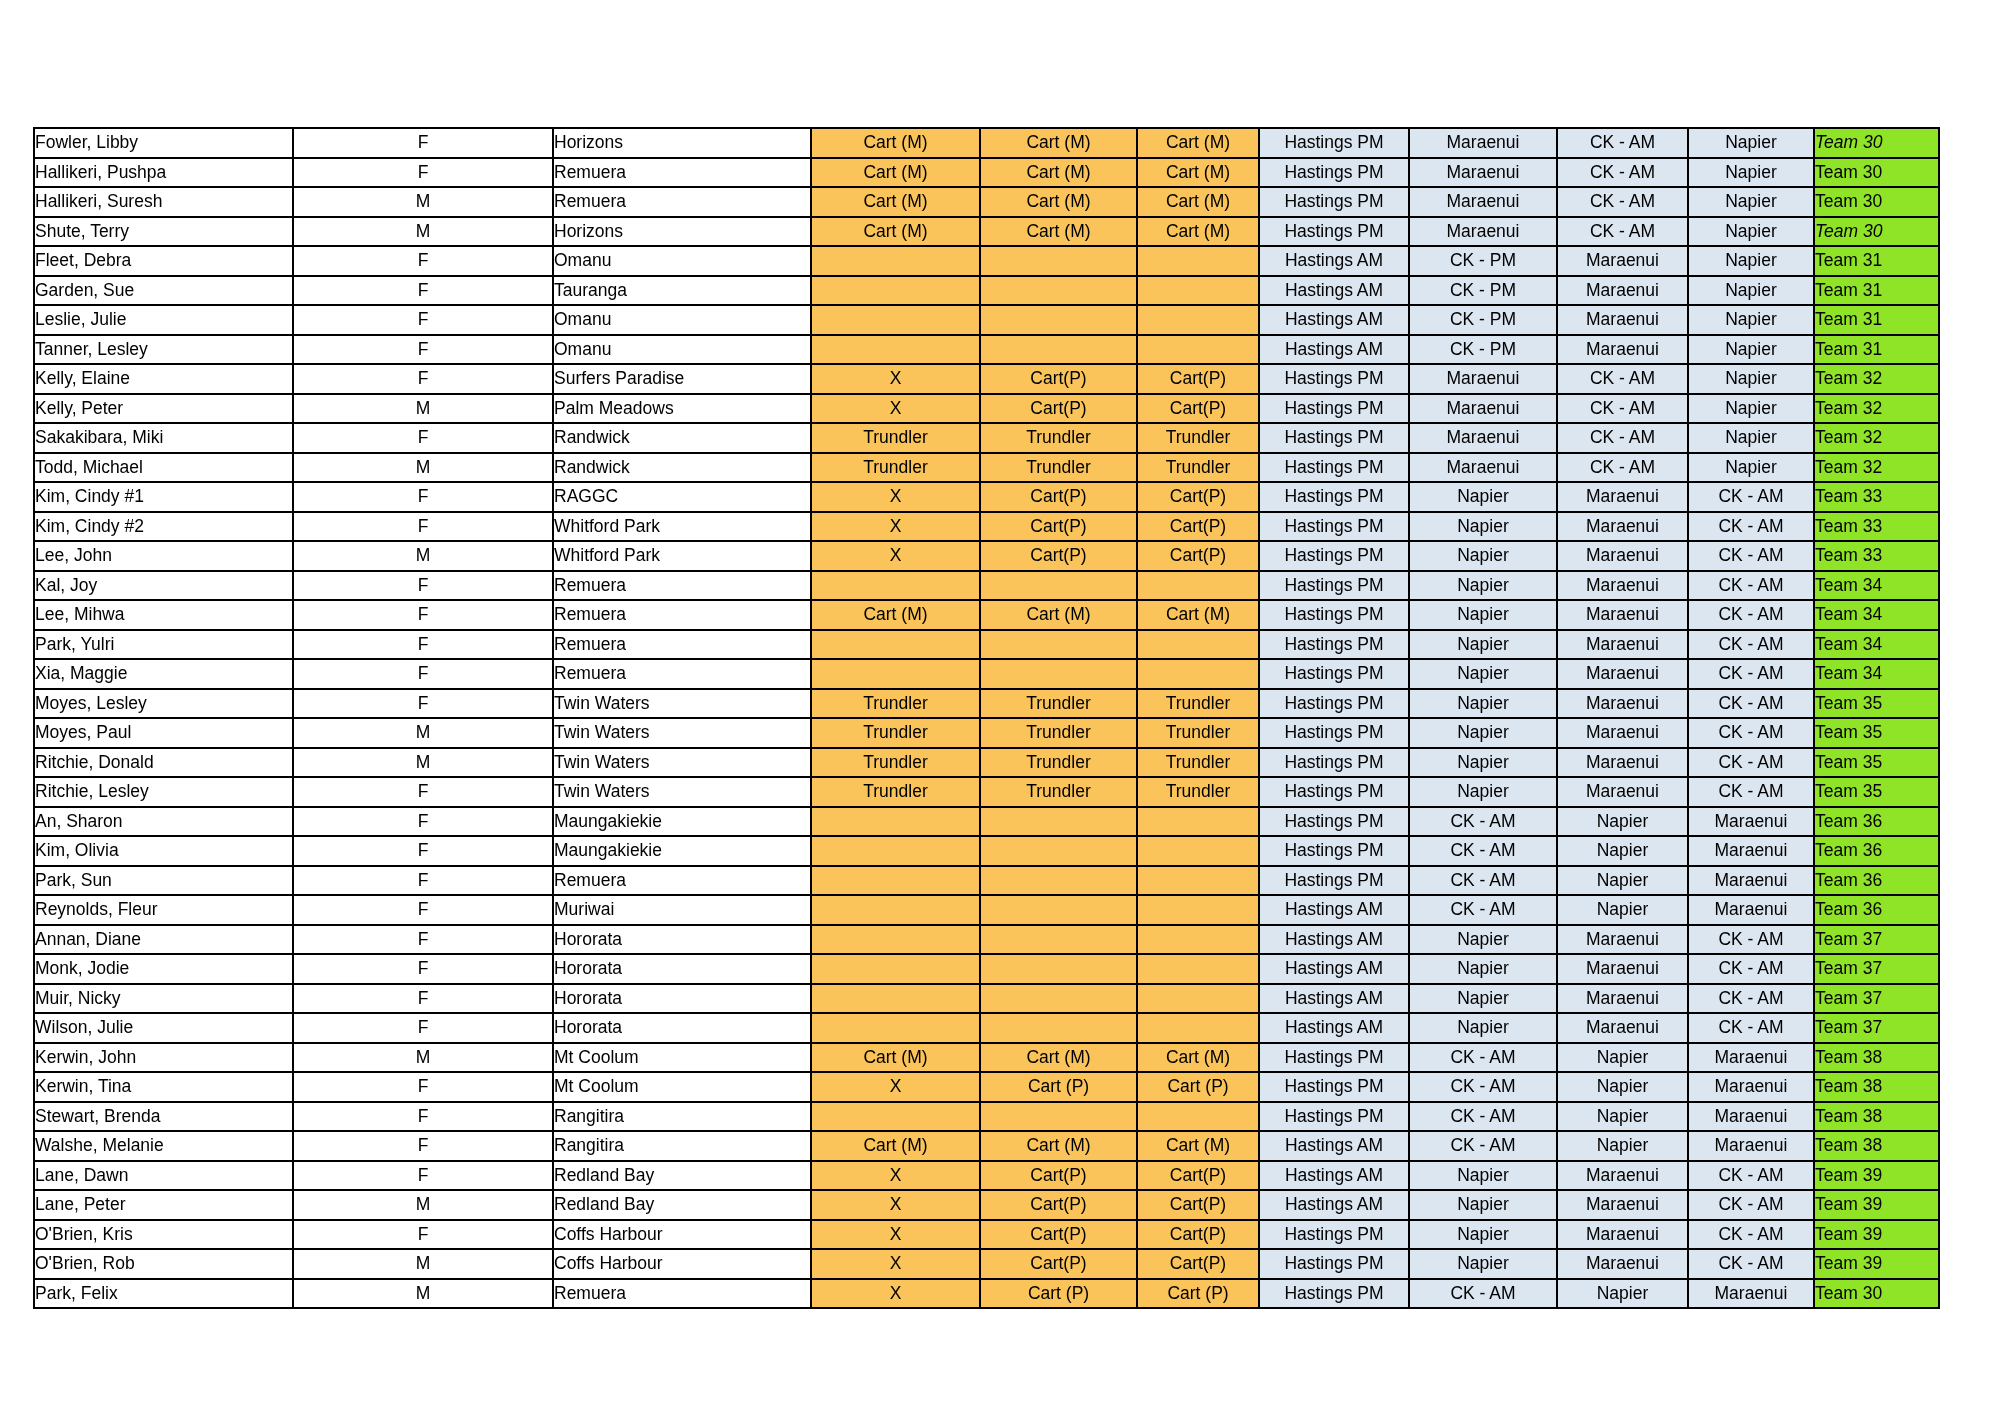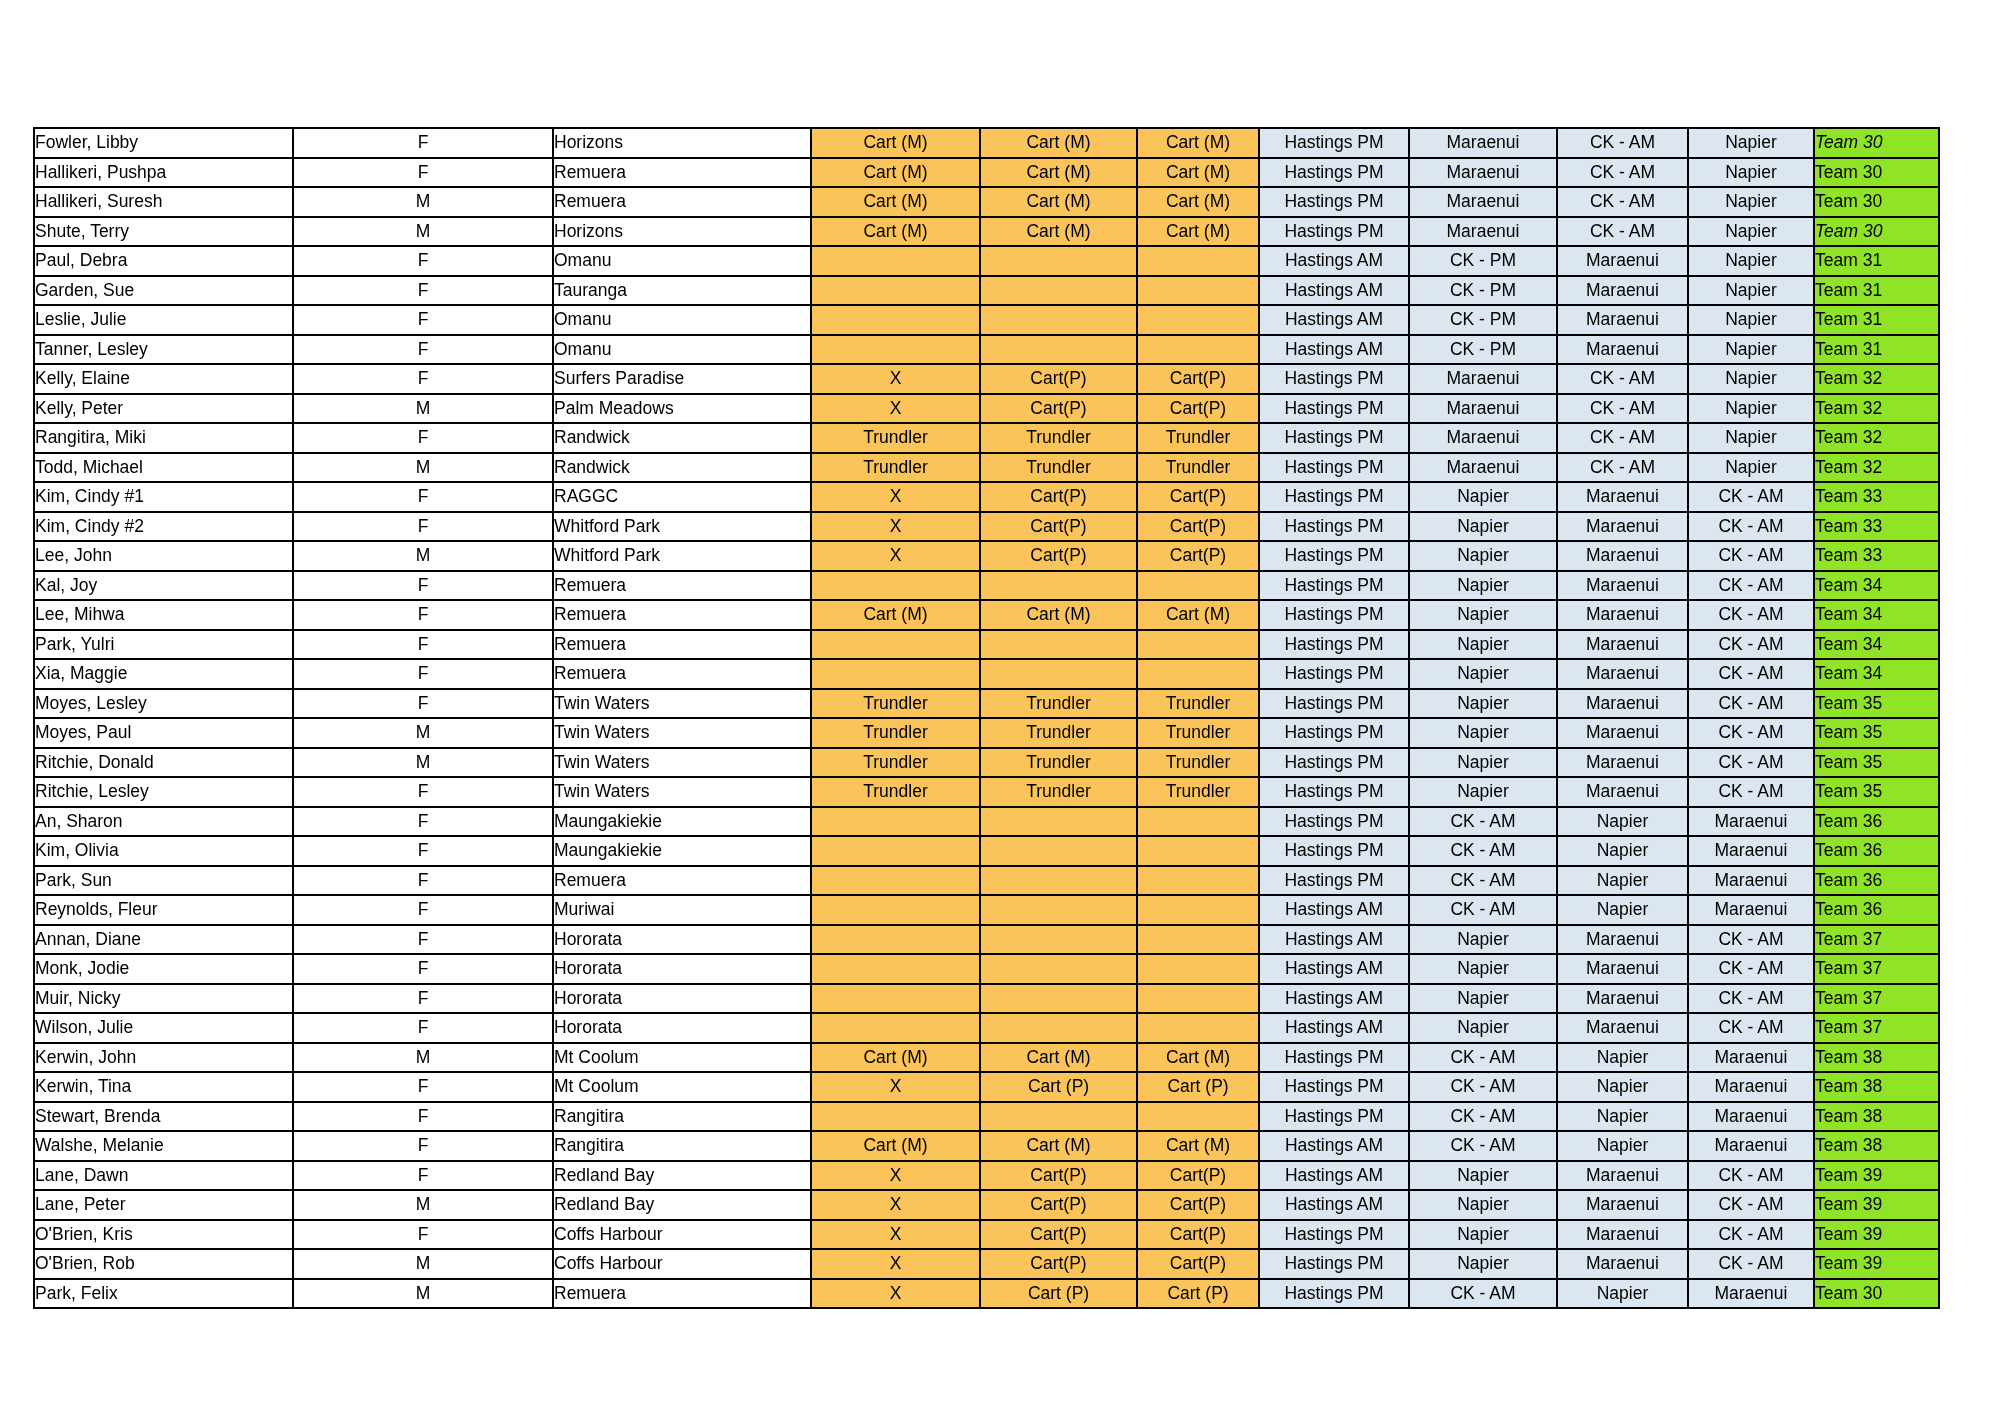--- a/index.html
+++ b/index.html
@@ -102,21 +102,21 @@
           <td class="c-cart">Cart (M)</td>
           <td class="c-cart">Cart (M)</td>
           <td class="c-cart">Cart (M)</td>
           <td class="c-venue">Hastings PM</td>
           <td class="c-venue">Maraenui</td>
           <td class="c-venue">CK - AM</td>
           <td class="c-venue">Napier</td>
           <td class="c-team italic">Team 30</td>
         </tr>
         <tr>
-          <td class="c-name">Paul, Debra</td>
+          <td class="c-name">Fleet, Debra</td>
           <td class="c-gender">F</td>
           <td class="c-club">Omanu</td>
           <td class="c-cart"></td>
           <td class="c-cart"></td>
           <td class="c-cart"></td>
           <td class="c-venue">Hastings AM</td>
           <td class="c-venue">CK - PM</td>
           <td class="c-venue">Maraenui</td>
           <td class="c-venue">Napier</td>
           <td class="c-team">Team 31</td>
@@ -180,21 +180,21 @@
           <td class="c-cart">X</td>
           <td class="c-cart">Cart(P)</td>
           <td class="c-cart">Cart(P)</td>
           <td class="c-venue">Hastings PM</td>
           <td class="c-venue">Maraenui</td>
           <td class="c-venue">CK - AM</td>
           <td class="c-venue">Napier</td>
           <td class="c-team">Team 32</td>
         </tr>
         <tr>
-          <td class="c-name">Rangitira, Miki</td>
+          <td class="c-name">Sakakibara, Miki</td>
           <td class="c-gender">F</td>
           <td class="c-club">Randwick</td>
           <td class="c-cart">Trundler</td>
           <td class="c-cart">Trundler</td>
           <td class="c-cart">Trundler</td>
           <td class="c-venue">Hastings PM</td>
           <td class="c-venue">Maraenui</td>
           <td class="c-venue">CK - AM</td>
           <td class="c-venue">Napier</td>
           <td class="c-team">Team 32</td>

